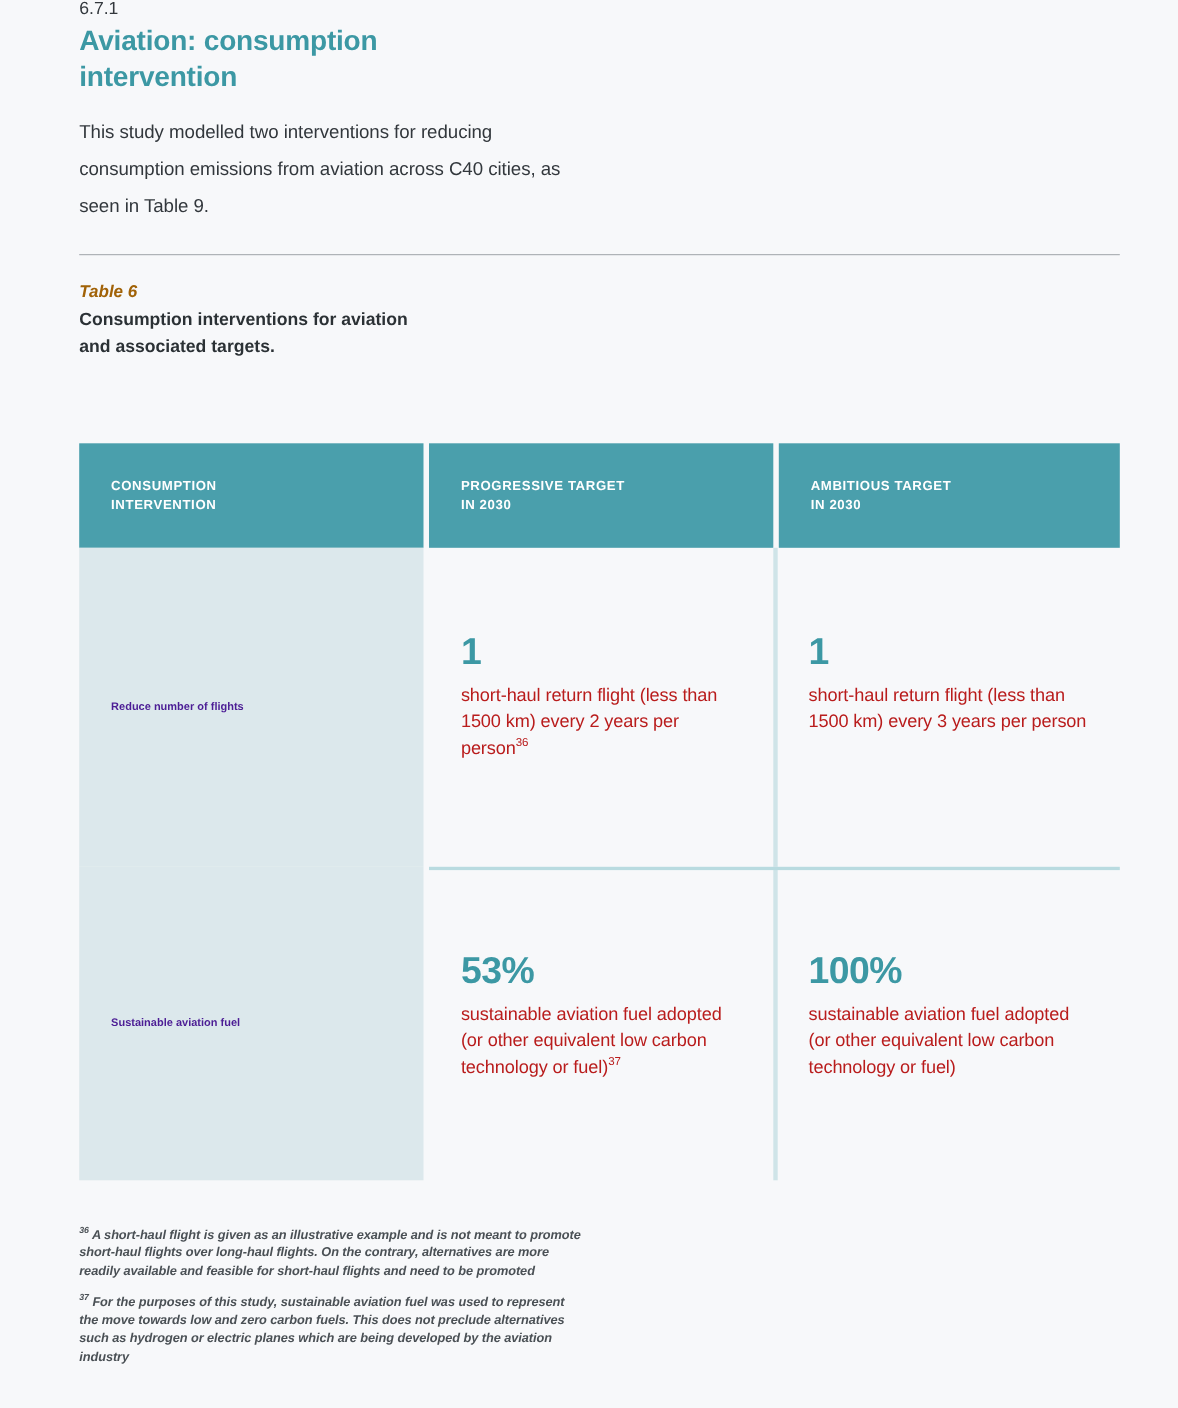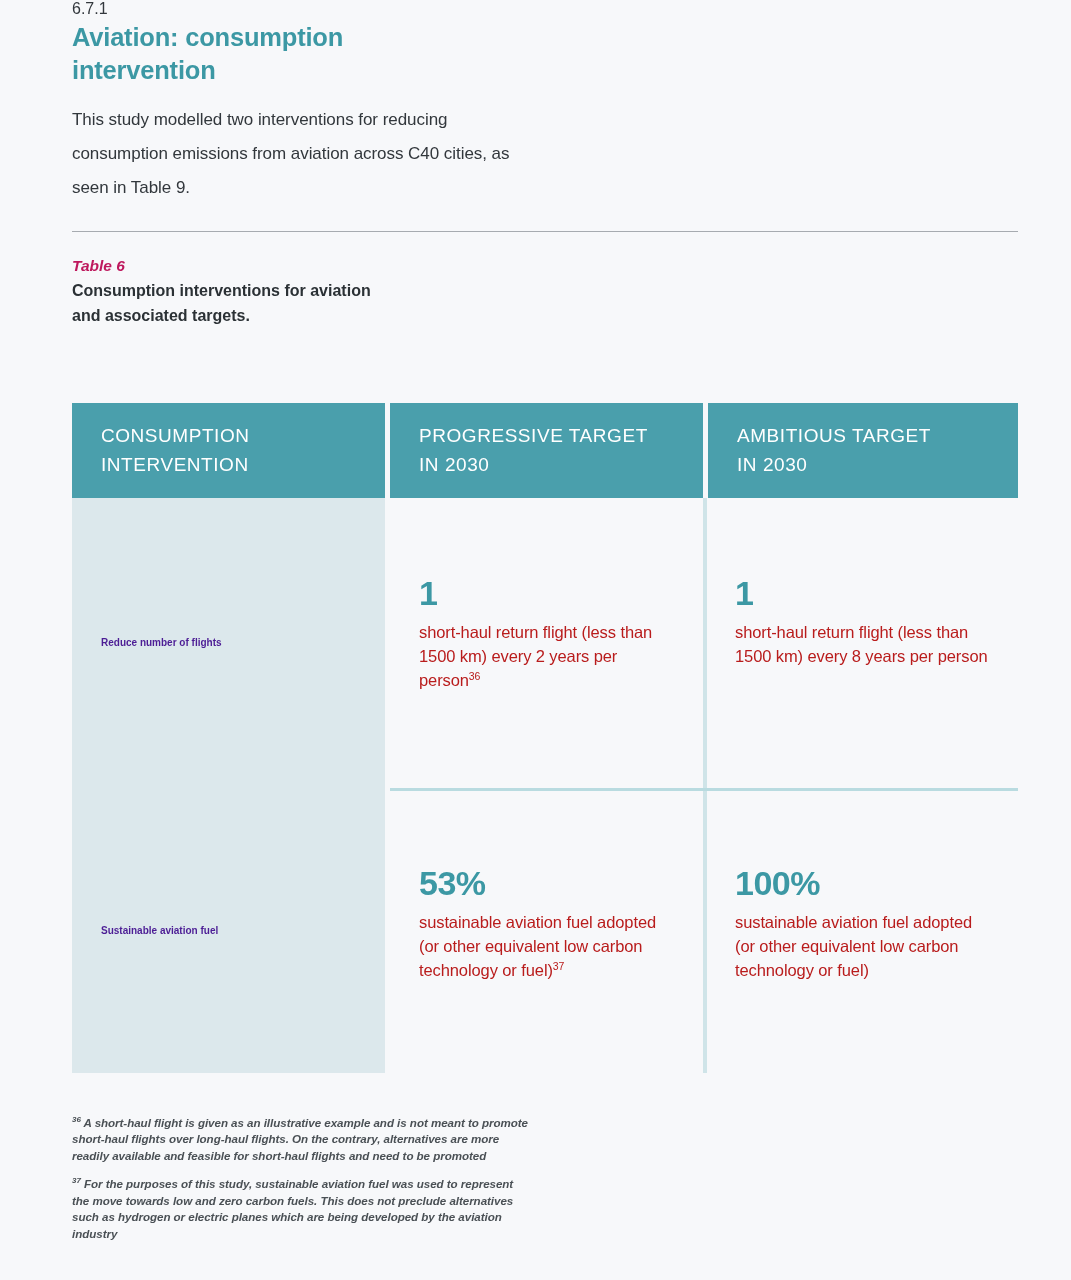--- a/index.html
+++ b/index.html
@@ -49,21 +49,21 @@
   }
 
   
   .caption-block {
     margin-top: 22px;
   }
   .caption-label {
     font-size: 15.5px;
     font-weight: bold;
     font-style: italic;
-    color: #be185d;
+    color: #a16207;
     line-height: 1.3;
     margin-top: 24px;
   }
   .caption-text {
     font-size: 16px;
     font-weight: bold;
     color: #2b3135;
     line-height: 1.56;
     margin-top: 3px;
     max-width: 330px;
@@ -90,22 +90,22 @@
     background: #4a9fac;
     color: #ffffff;
     box-sizing: border-box;
     height: 95px;
     display: flex;
     align-items: center;
     padding: 0 0 0 29px;
   }
   .thead .hcell.c { }
   .hlabel {
-    font-size: 19px;
-    font-weight: normal;
+    font-size: 12px;
+    font-weight: bold;
     letter-spacing: 0.55px;
     line-height: 1.48;
     text-transform: uppercase;
     white-space: pre-line;
   }
 
   
   .tbody-row {
     display: flex;
     align-items: stretch;
@@ -232,21 +232,21 @@
         <span class="ltext">Reduce number of flights</span>
       </div>
       <div class="gap"></div>
       <div class="datacell col-b">
         <div class="bigval">1</div>
         <div class="desc"><span>short-haul return flight (less than 1500 km) every 2 years per person</span><sup>36</sup></div>
       </div>
       <div class="vline"></div>
       <div class="datacell col-c c">
         <div class="bigval">1</div>
-        <div class="desc"><span>short-haul return flight (less than 1500 km) every 8 years per person</span><sup></sup></div>
+        <div class="desc"><span>short-haul return flight (less than 1500 km) every 3 years per person</span><sup></sup></div>
       </div>
     </div>
 
     <div class="tbody-row row2">
       <div class="labelcell col-a">
         <span class="ltext">Sustainable aviation fuel</span>
       </div>
       <div class="gap"></div>
       <div class="datacell col-b">
         <div class="bigval">53%</div>

